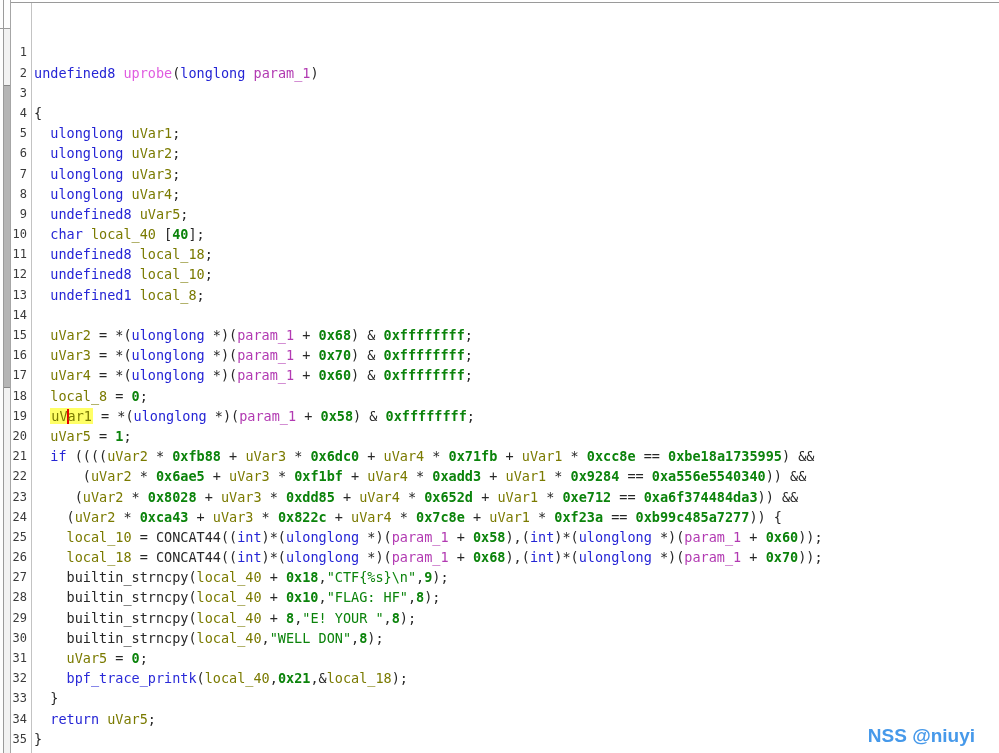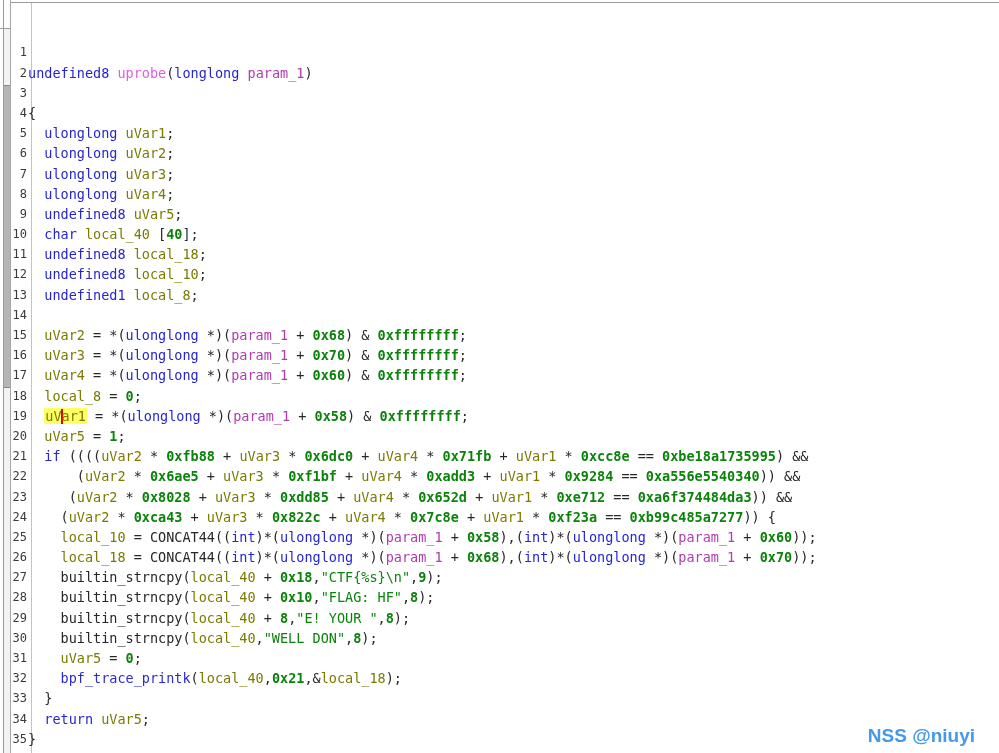--- a/index.html
+++ b/index.html
@@ -17,21 +17,21 @@
   .edge-thumb{position:absolute;left:4px;top:85px;width:6px;height:303px;background:#b5b5b5;border-top:1px solid #878787;border-bottom:1px solid #878787;box-sizing:border-box;}
   
   .top-border{position:absolute;left:11px;top:2px;width:988px;height:1px;background:#9a9a9a;}
   .top-border-lite{position:absolute;left:11px;top:3px;width:988px;height:1px;background:#ffffff;}
   
   .gutter-divider{position:absolute;left:31px;top:3px;width:1px;height:750px;background:#c3c3c3;}
   
   .code-pane{position:absolute;left:0;top:2px;right:0;font-size:13.5px;line-height:20.2px;white-space:pre;}
   .row{display:flex;height:20.2px;}
   .ln{box-sizing:border-box;width:28px;flex:0 0 28px;text-align:right;padding-right:1px;font-size:12px;color:var(--gut);}
-  .cl{}
+  .cl{margin-left:6px;}
   .t-pl{color:var(--pl);}
   .t-kw{color:var(--kw);}
   .t-fn{color:var(--fn);}
   .t-fn2{color:var(--fn2);}
   .t-pm{color:var(--pm);}
   .t-vr{color:var(--vr);}
   .t-nm{color:var(--nm);font-weight:bold;}
   .t-st{color:var(--st);}
   .t-hl{color:var(--vr);background:var(--hl);padding:0 1px;}
   .cursor{display:inline-block;width:2px;height:15px;margin:0 -1px;background:var(--cur);vertical-align:text-bottom;}

